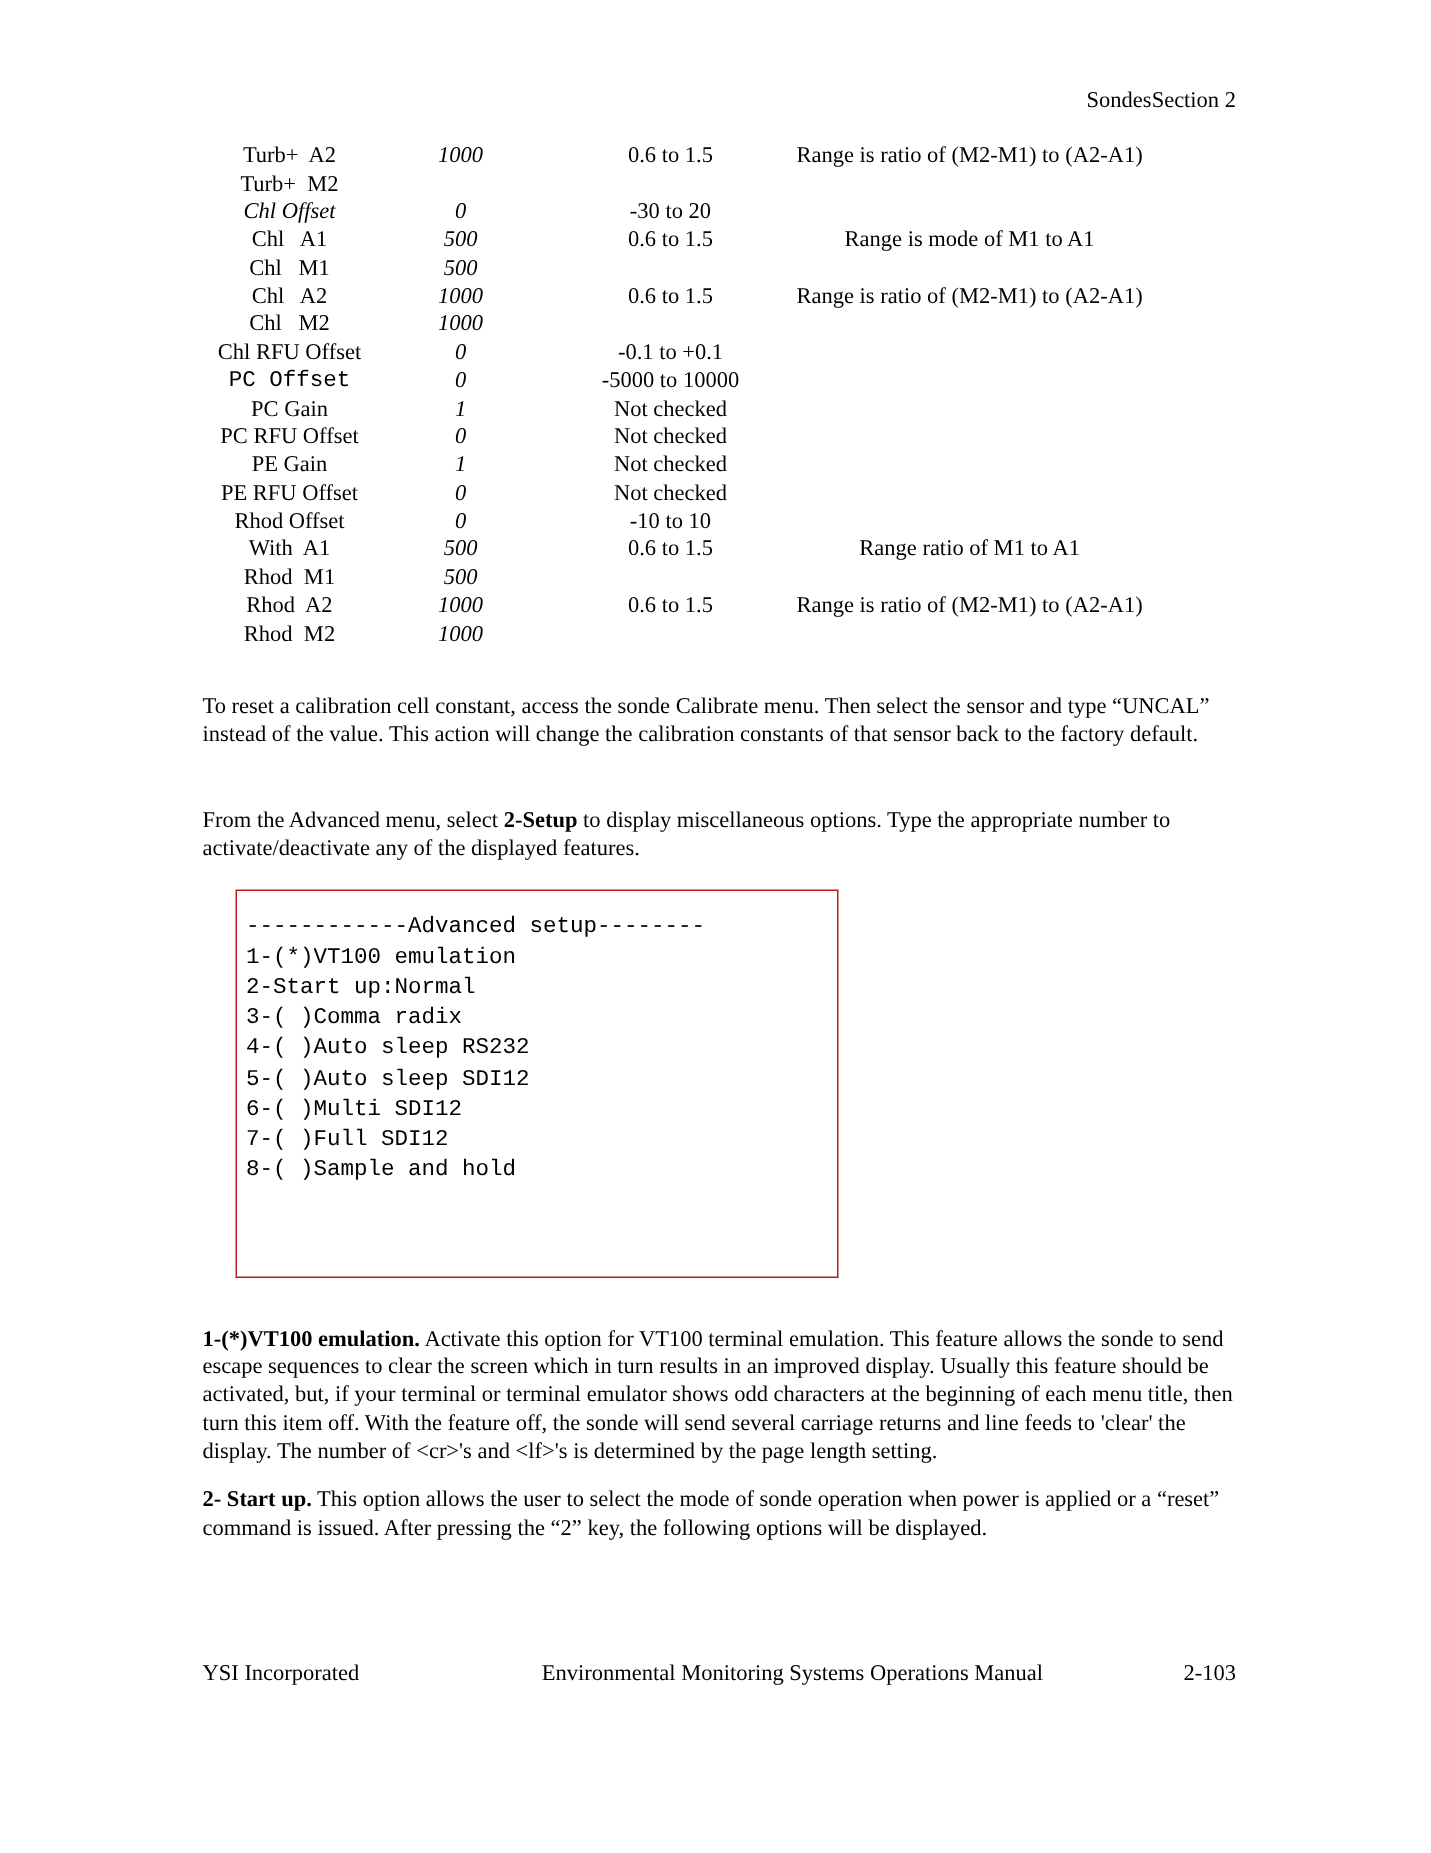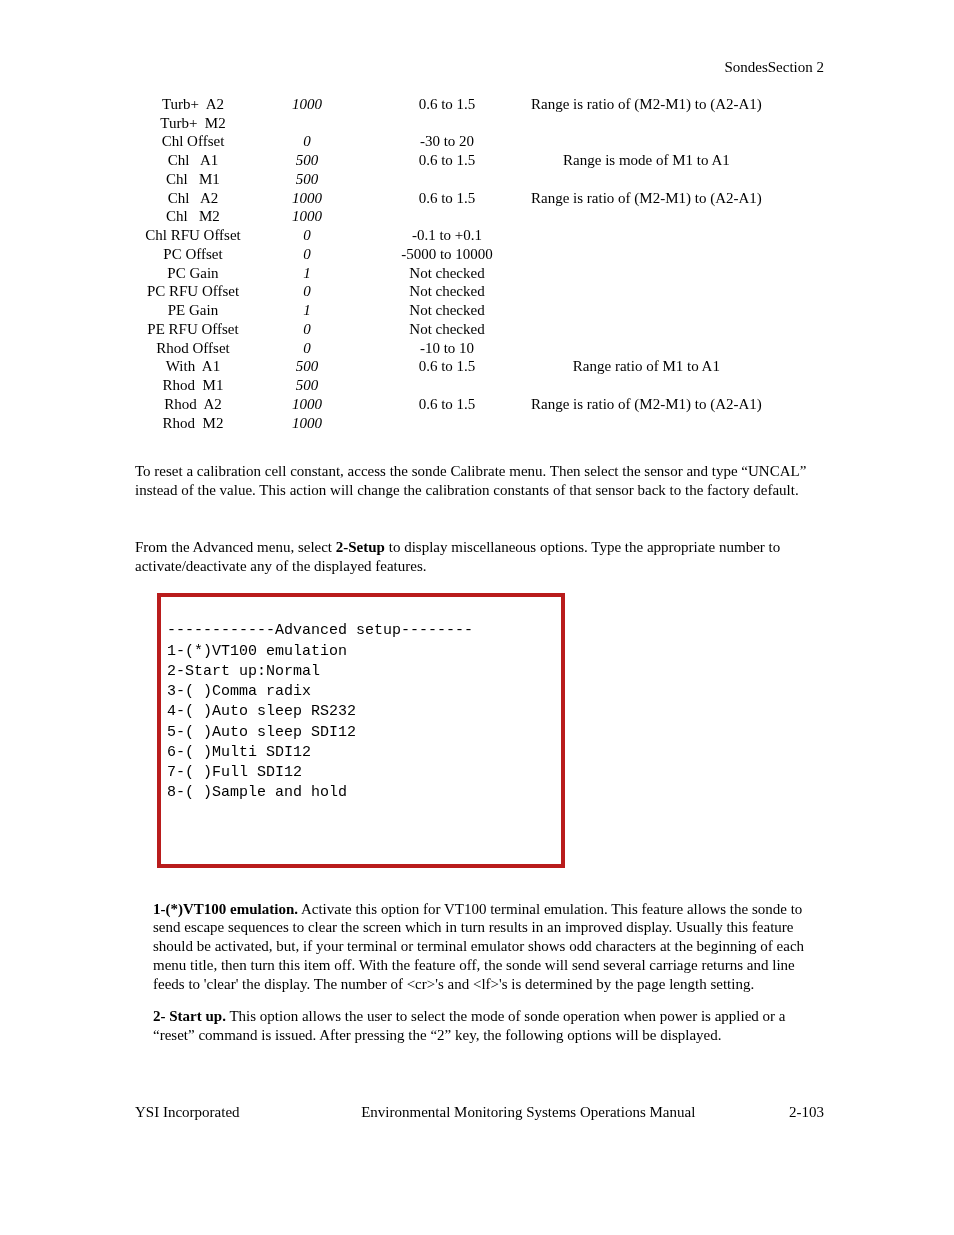--- a/index.html
+++ b/index.html
@@ -28,34 +28,34 @@
     vertical-align: top;
     height: 18px;
   }
   .col-param { width: 116px; }
   .col-def   { width: 112px; font-style: italic; }
   .col-range { width: 168px; }
   .col-note  { }
   .para { margin: 0 0 18px 0; }
   .para2 { margin: 38px 0 18px 0; }
   .menu-box {
-    border: 4px solid #b91c1c;
+    border: 1px solid #b91c1c;
     width: 388px;
     margin: 12px 12px 28px 22px;
-    padding: 24px 6px 60px 6px;
+    padding: 14px 6px 60px 6px;
     font-family: "Courier New", monospace;
     font-size: 15px;
     white-space: pre;
     line-height: 1.35;
   }
   .desc { margin: 32px 0 0 0; }
-  .desc p { margin: 0 0 14px 18px; }
+  .desc p { margin: 0 0 14px 0; }
   .bold { font-weight: bold; }
   .footer {
-    margin-top: 58px;
+    margin-top: 78px;
     display: flex;
     justify-content: space-between;
   }
   .footer-left { }
   .footer-center { margin-left: 28px; }
   .footer-right { }
 </style>
 </head>
 <body>
 
@@ -72,21 +72,21 @@
         <td class="col-range">0.6 to 1.5</td>
         <td class="col-note">Range is ratio of (M2-M1) to (A2-A1)</td>
       </tr>
       <tr>
         <td class="col-param" style="white-space: pre;">Turb+  M2</td>
         <td class="col-def"></td>
         <td class="col-range"></td>
         <td class="col-note"></td>
       </tr>
       <tr>
-        <td class="col-param" style="white-space: pre;">Chl Offset</td>
+        <td class="col-param" style="white-space: pre; font-style: italic;">Chl Offset</td>
         <td class="col-def">0</td>
         <td class="col-range">-30 to 20</td>
         <td class="col-note"></td>
       </tr>
       <tr>
         <td class="col-param" style="white-space: pre;">Chl   A1</td>
         <td class="col-def">500</td>
         <td class="col-range">0.6 to 1.5</td>
         <td class="col-note">Range is mode of M1 to A1</td>
       </tr>
@@ -108,21 +108,21 @@
         <td class="col-range"></td>
         <td class="col-note"></td>
       </tr>
       <tr>
         <td class="col-param" style="white-space: pre;">Chl RFU Offset</td>
         <td class="col-def">0</td>
         <td class="col-range">-0.1 to +0.1</td>
         <td class="col-note"></td>
       </tr>
       <tr>
-        <td class="col-param" style="white-space: pre;">PC Offset</td>
+        <td class="col-param" style="white-space: pre; font-family: Liberation Mono, monospace;">PC Offset</td>
         <td class="col-def">0</td>
         <td class="col-range">-5000 to 10000</td>
         <td class="col-note"></td>
       </tr>
       <tr>
         <td class="col-param" style="white-space: pre;">PC Gain</td>
         <td class="col-def">1</td>
         <td class="col-range">Not checked</td>
         <td class="col-note"></td>
       </tr>

